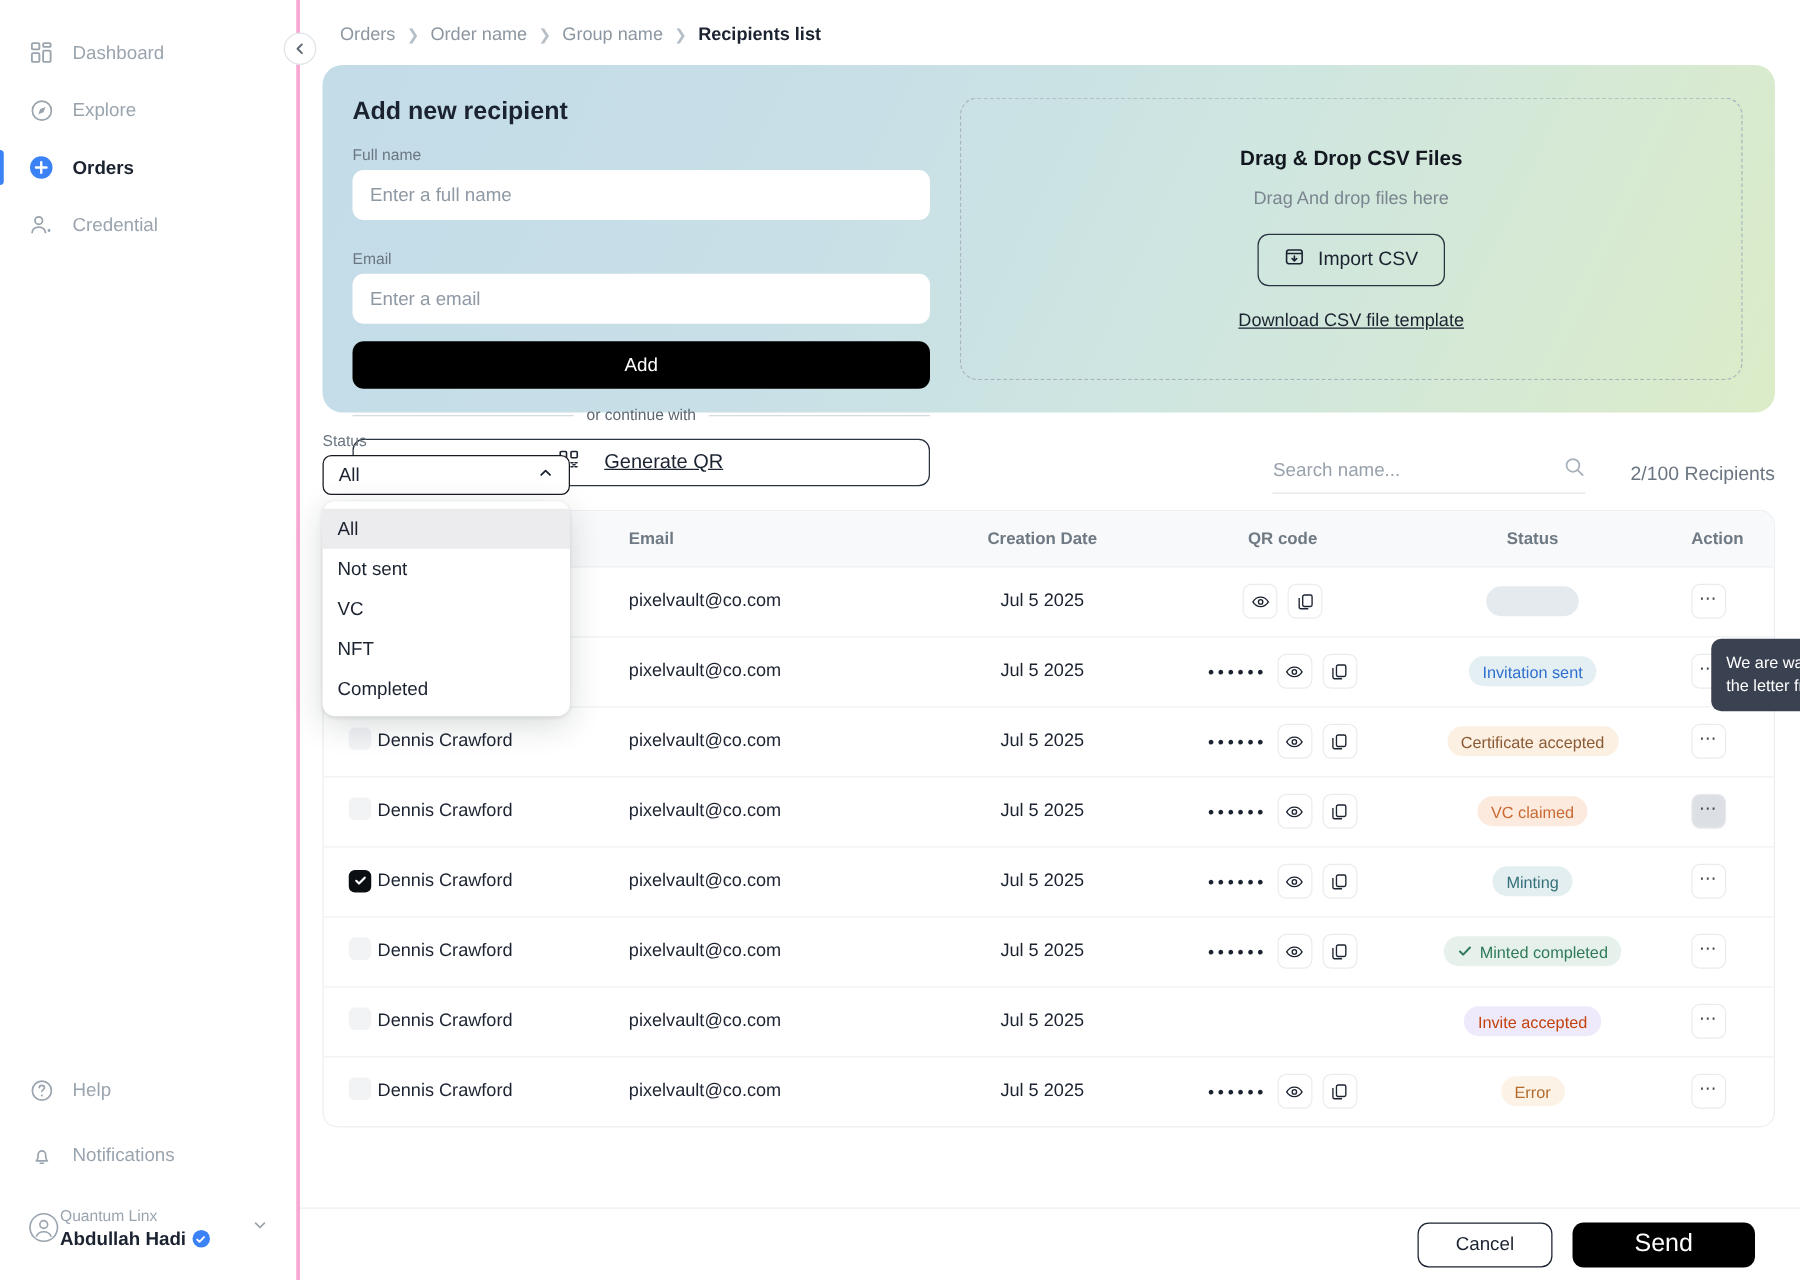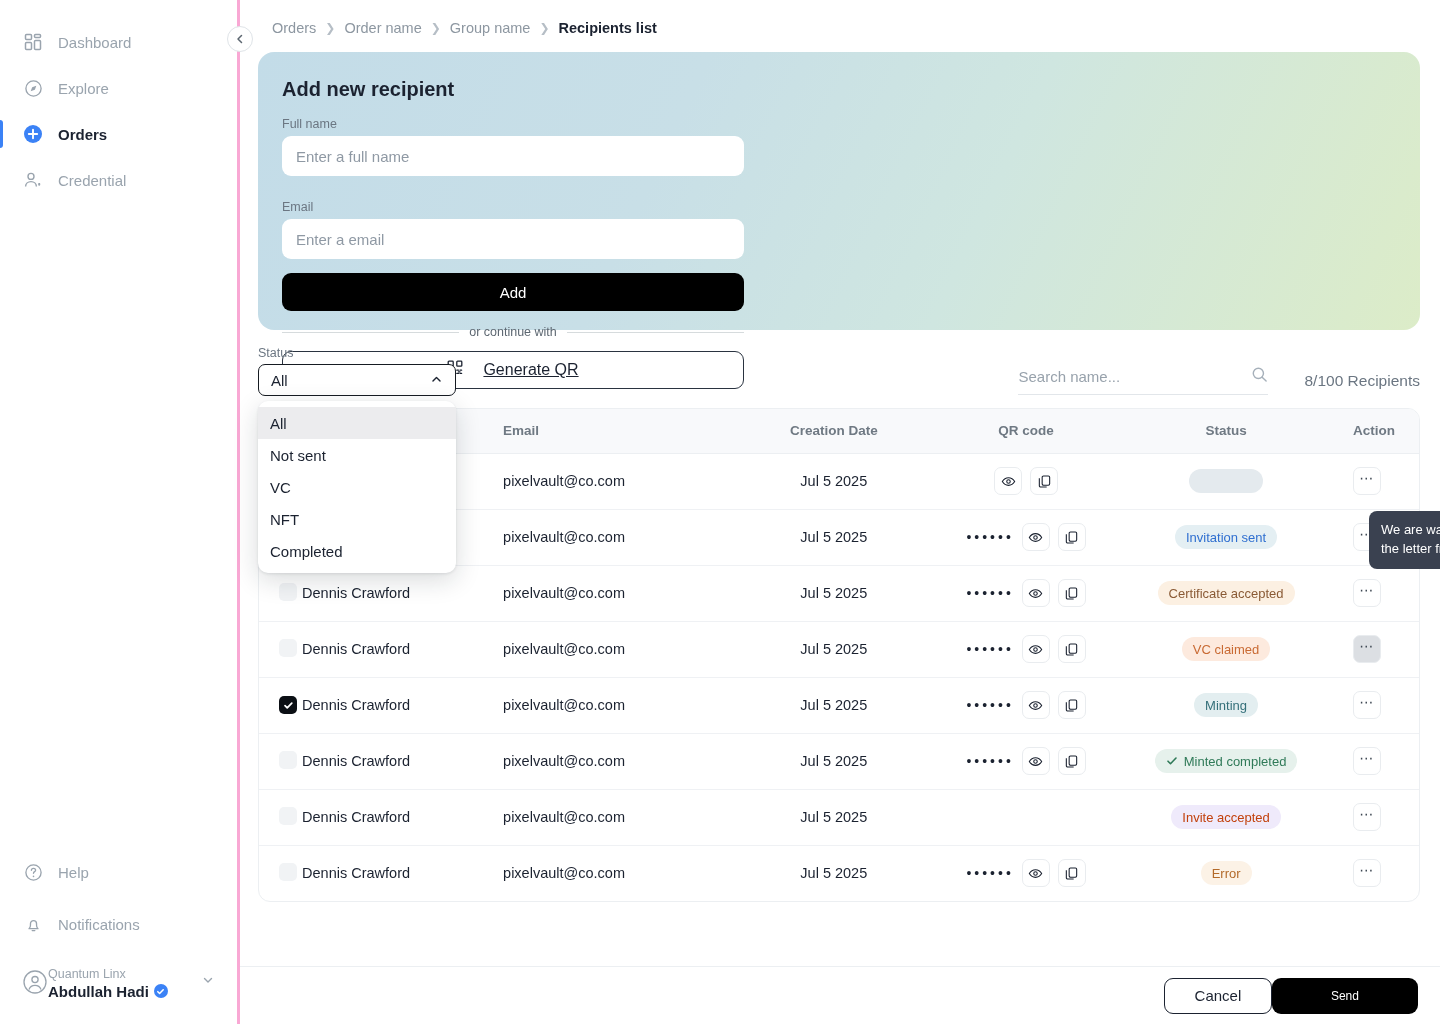--- a/index.html
+++ b/index.html
@@ -204,30 +204,30 @@
     content: ""; position: absolute; left: 104px; bottom: -6px;
     border-left: 7px solid transparent; border-right: 7px solid transparent;
     border-top: 7px solid #3a4150;
   }
 
   
   .footer {
     position: absolute; left: 0; right: 0; bottom: 0; height: 58px;
     background: #fff; border-top: 1px solid #eceff2;
     display: flex; align-items: center; justify-content: flex-end;
-    padding-right: 22px;
+    gap: 16px; padding-right: 36px;
   }
   .btn-cancel {
     width: 108px; height: 36px; border: 1px solid #1b2230; border-radius: 9px;
     background: #fff; font-size: 15px; color: #1b2230; cursor: pointer;
     font-family: "Liberation Sans", sans-serif;
   }
   .btn-send {
     width: 146px; height: 36px; border: none; border-radius: 9px;
-    background: #000; font-size: 12px; color: #fff; cursor: pointer;
+    background: #000; font-size: 20px; color: #fff; cursor: pointer;
     font-family: "Liberation Sans", sans-serif;
   }
 </style>
 </head>
 <body>
 
 <div id="app">
 
   <aside class="sidebar">
     <div class="nav-top">
@@ -366,20 +366,35 @@
               <rect x="1.2" y="1.2" width="5" height="5" rx="0.8"></rect>
               <rect x="9.8" y="1.2" width="5" height="5" rx="0.8"></rect>
               <rect x="1.2" y="9.8" width="5" height="5" rx="0.8"></rect>
               <path d="M9.8 10.2h1.6M13 10.2h1.6M9.8 13.4h1.6M13 13.4h1.6M11.4 11.8h1.6" stroke-linecap="round"></path>
             </svg>
           </span>
           <span>Generate QR</span>
         </button>
       </div>
 
+      <div class="hero-right">
+        <div class="dd-title">Drag &amp; Drop CSV Files</div>
+        <div class="dd-sub">Drag And drop files here</div>
+        <button class="btn-import">
+          <span>
+            <svg width="17" height="17" viewBox="0 0 18 18" fill="none" stroke="#1b2230" stroke-width="1.35">
+              <rect x="2.4" y="3.2" width="13.2" height="11.6" rx="2"></rect>
+              <path d="M2.4 6.2h13.2"></path>
+              <path d="M9 8.2v4 M7 10.4 9 12.4 11 10.4" stroke-linecap="round" stroke-linejoin="round"></path>
+            </svg>
+          </span>
+          <span>Import CSV</span>
+        </button>
+        <div class="dd-link">Download CSV file template</div>
+      </div>
     </div>
 
     <div class="toolbar">
       <div class="status-wrap">
         <span class="lbl">Status</span>
         <div class="select">
           <span>All</span>
           <span>
             <svg width="13" height="13" viewBox="0 0 14 14" fill="none" stroke="#1b2230" stroke-width="1.5">
               <path d="M3.2 8.6 7 4.8 10.8 8.6" stroke-linecap="round" stroke-linejoin="round"></path>
@@ -398,21 +413,21 @@
       <div class="tool-right">
         <div class="search">
           <input type="text" placeholder="Search name..." style="">
           <span>
             <svg width="17" height="17" viewBox="0 0 18 18" fill="none" stroke="#a6b0ba" stroke-width="1.5">
               <circle cx="7.8" cy="7.8" r="5.4"></circle>
                 <path d="M11.8 11.8 16 16" stroke-linecap="round"></path>
             </svg>
           </span>
         </div>
-        <div class="count">8/100 Recipients</div>
+        <div class="count">2/100 Recipients</div>
       </div>
     </div>
 
     <div class="table-card">
       <table>
         <thead>
           <tr>
             <th class="c-chk"></th>
             <th class="c-name">Name</th>
             <th class="c-mail">Email</th>

